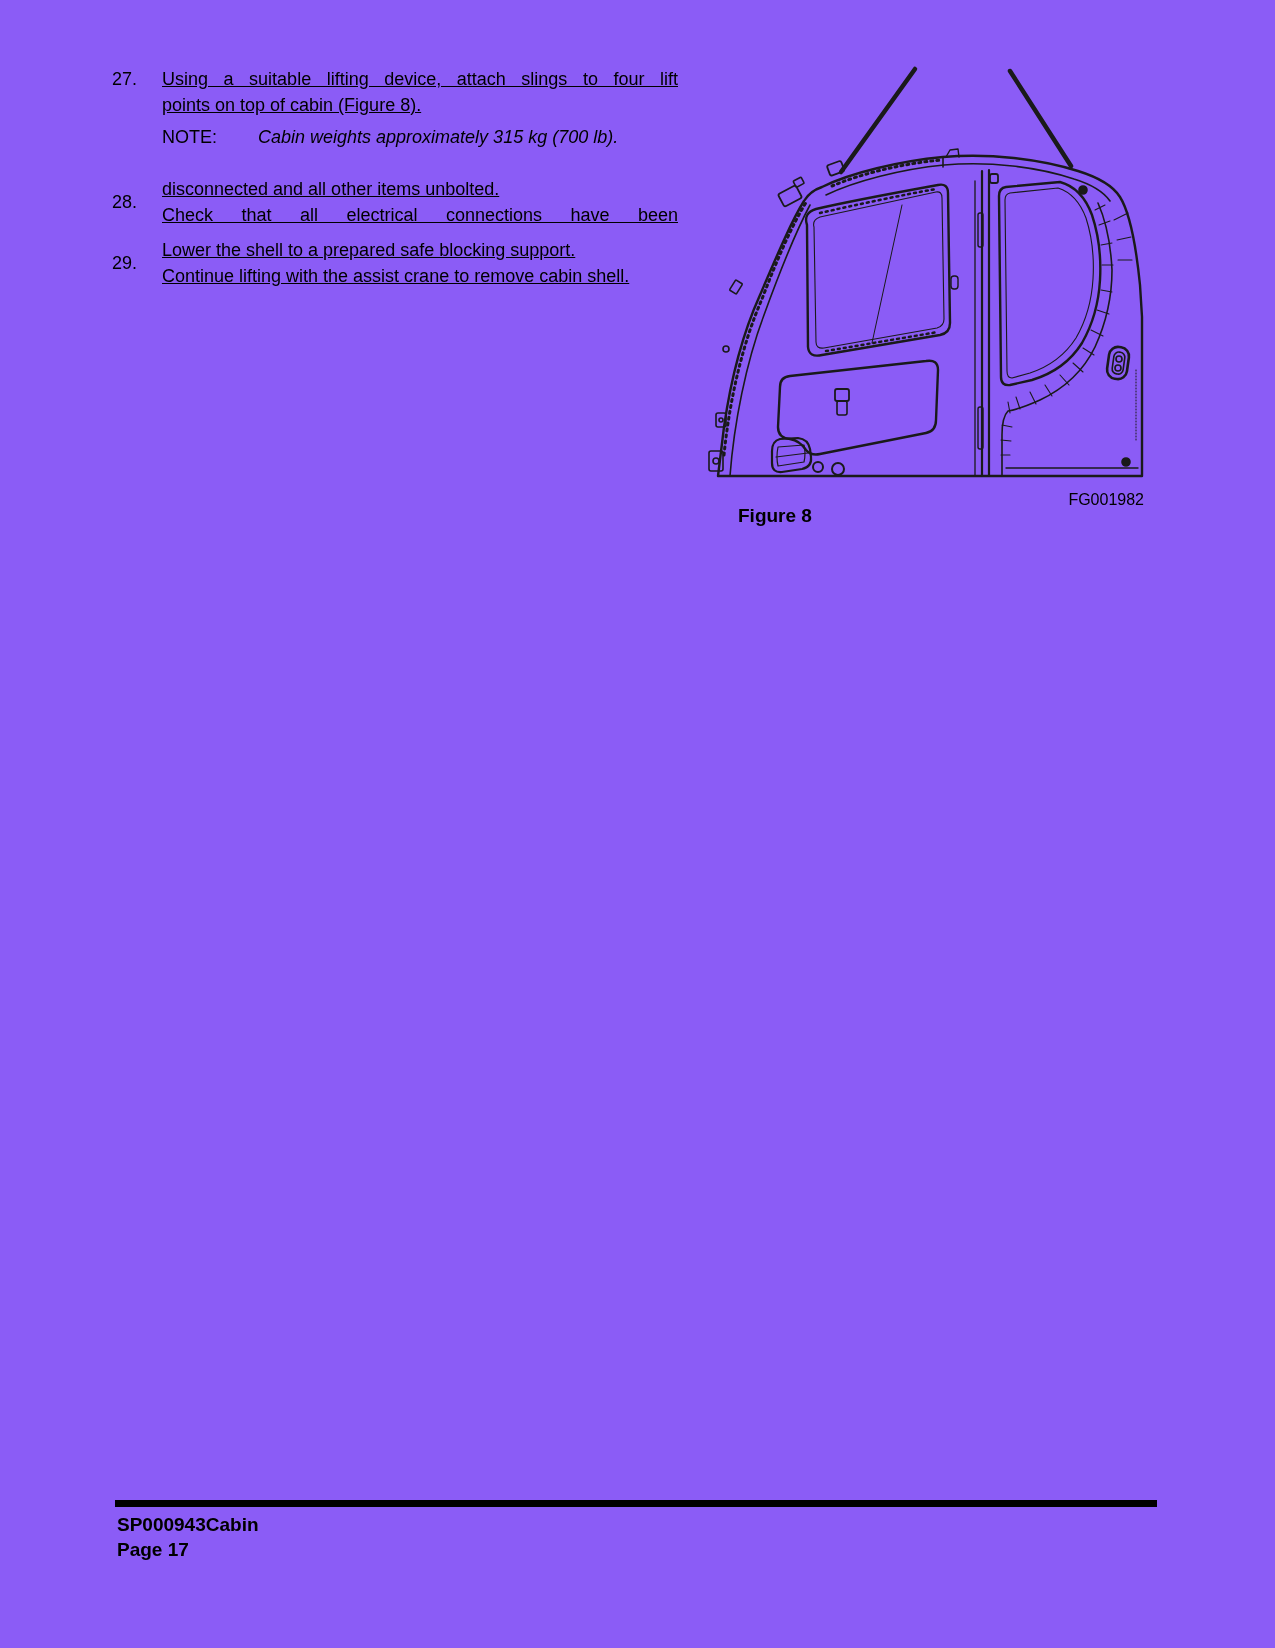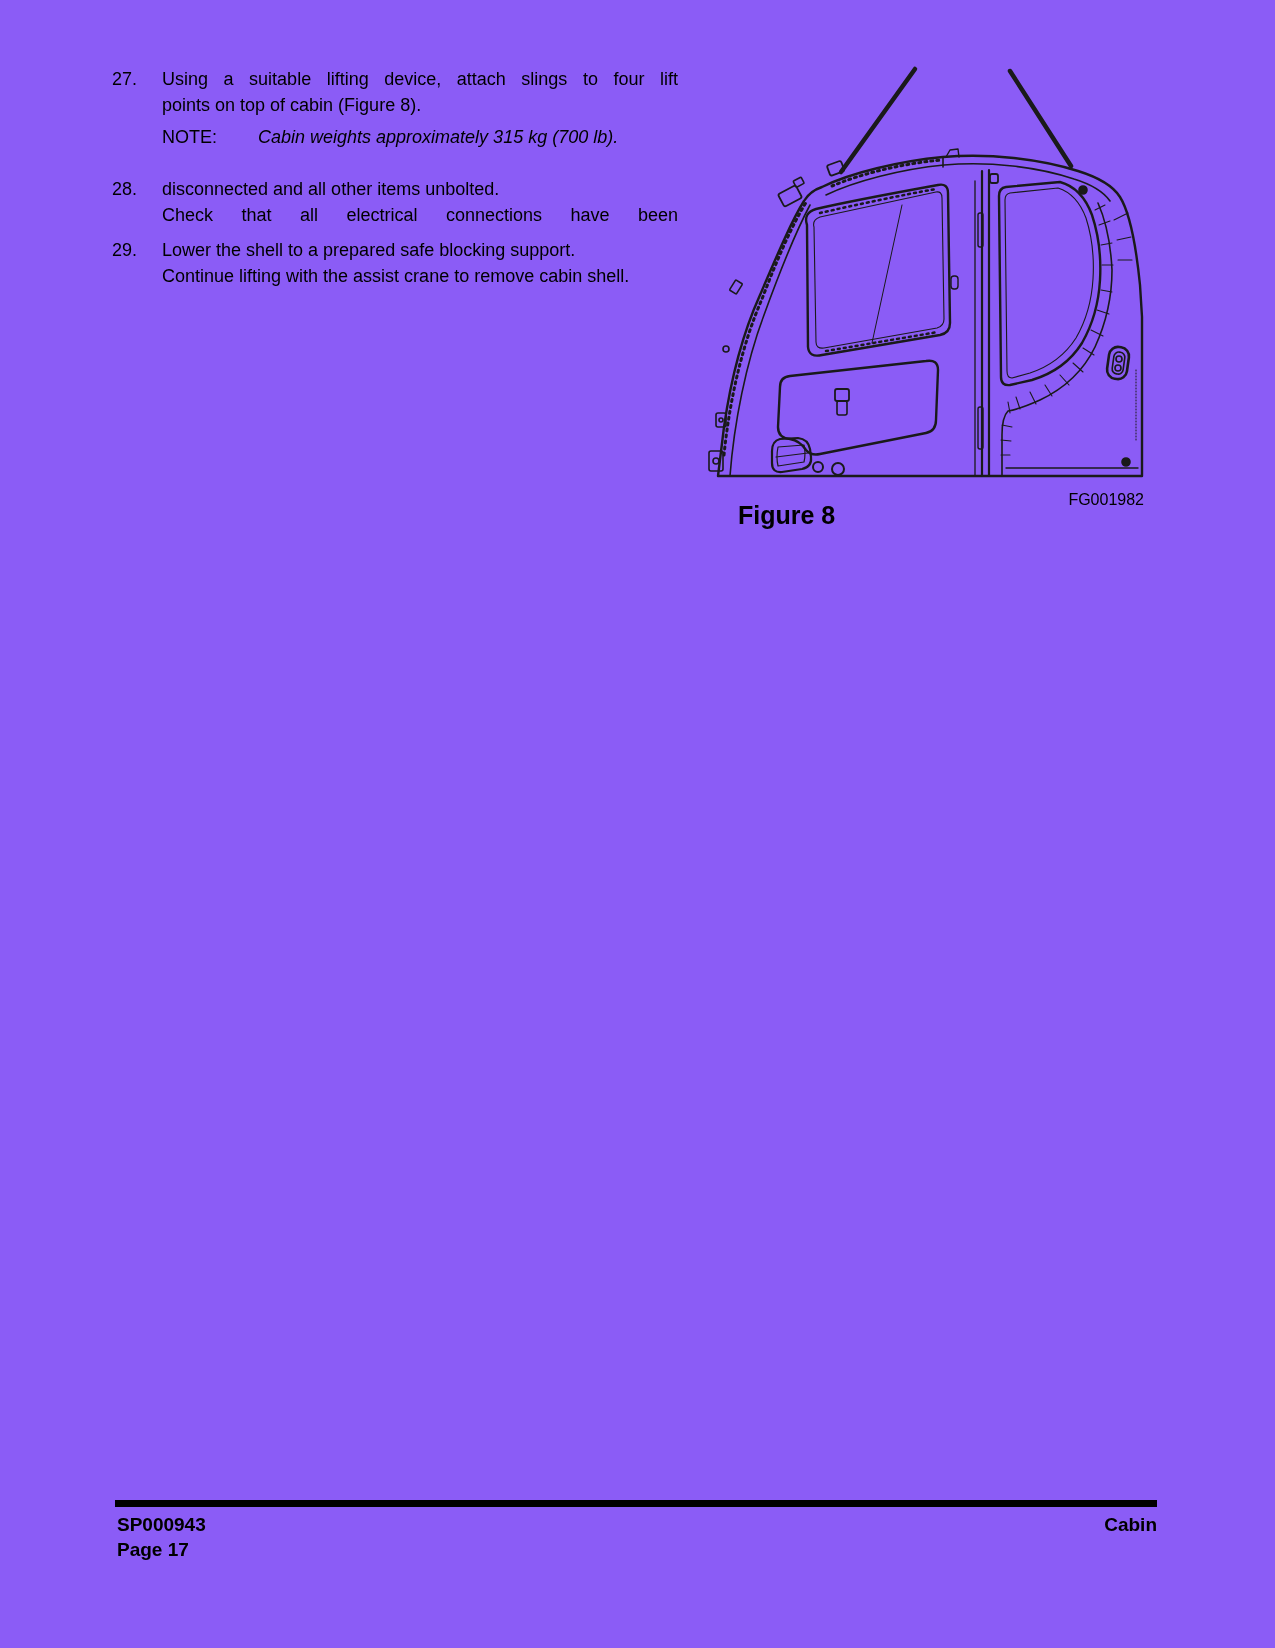--- a/index.html
+++ b/index.html
@@ -10,48 +10,48 @@
     font-family:"Liberation Sans", sans-serif;
     color:#000;
     overflow:hidden;
   }
   
   .content{
     position:absolute;left:112px;top:66px;width:566px;
     font-size:18px;line-height:26px;
   }
   .step{display:flex;}
-  .step + .step{margin-top:9px;}
+  .step + .step{margin-top:9px;align-items:center;}
   .num{width:50px;flex:0 0 50px;}
   .body{width:516px;flex:0 0 516px;}
-  .line{display:block;}
+  .line{display:block;text-decoration:underline;}
   .jl{text-align:justify;text-align-last:justify;}
   .note-row{display:flex;margin:6px 0 17px 0;}
   .note-label{width:96px;flex:0 0 96px;font-weight:normal;}
   .note-text{font-style:italic;}
   
   .figure-area{position:absolute;left:690px;top:55px;width:460px;height:485px;}
   .fig-code{
     position:absolute;right:6px;top:436px;
     font-size:16px;line-height:17px;
   }
   .fig-label{
     position:absolute;left:48px;top:450px;
-    font-size:25px;font-weight:bold;line-height:21px;
+    font-size:19px;font-weight:bold;line-height:21px;
   }
   svg{display:block;}
   
   .footer-rule{
     position:absolute;left:115px;top:1500px;width:1042px;height:7px;background:#000;
   }
   .footer-text{
     position:absolute;left:117px;top:1512px;width:1040px;
     font-size:19px;font-weight:bold;line-height:25px;
   }
-  .footer-row{display:flex;justify-content:space-between;}
+  .footer-row{display:flex;justify-content:flex-start;}
 </style>
 </head>
 <body>
 
 <div class="page">
 
   <div class="content">
 
     <div class="step">
       <div class="num">27.</div>

